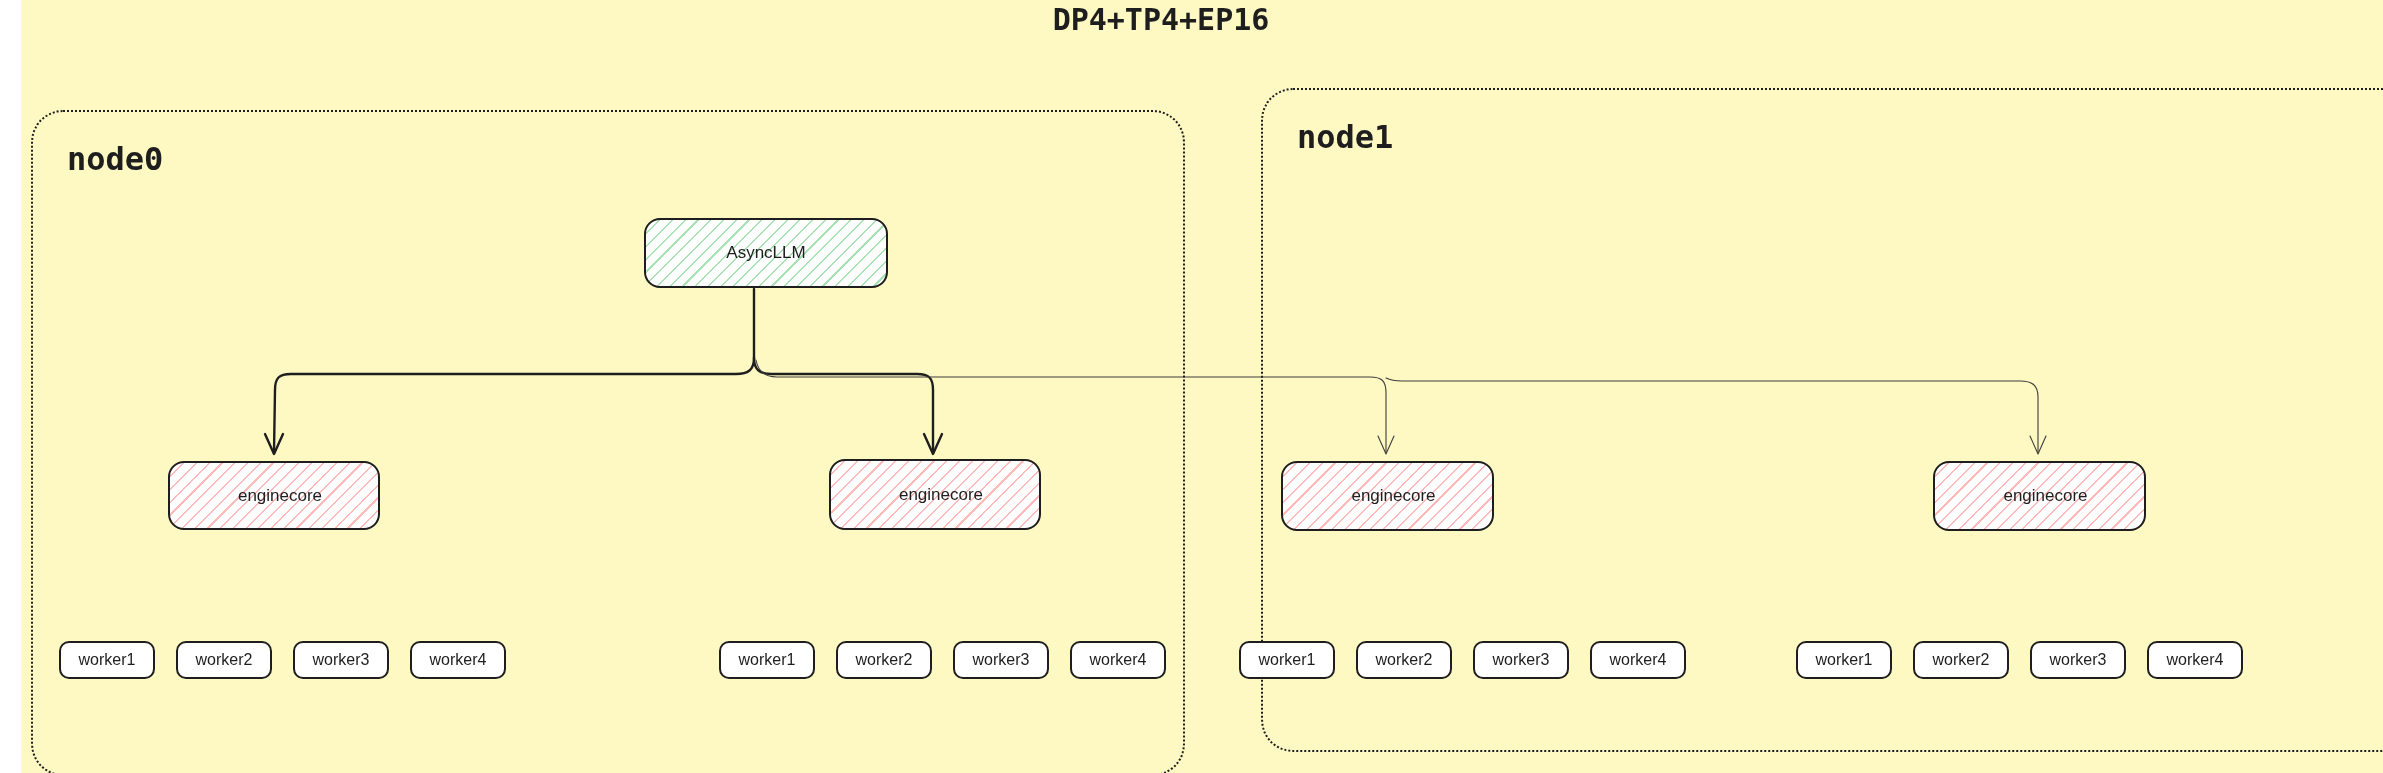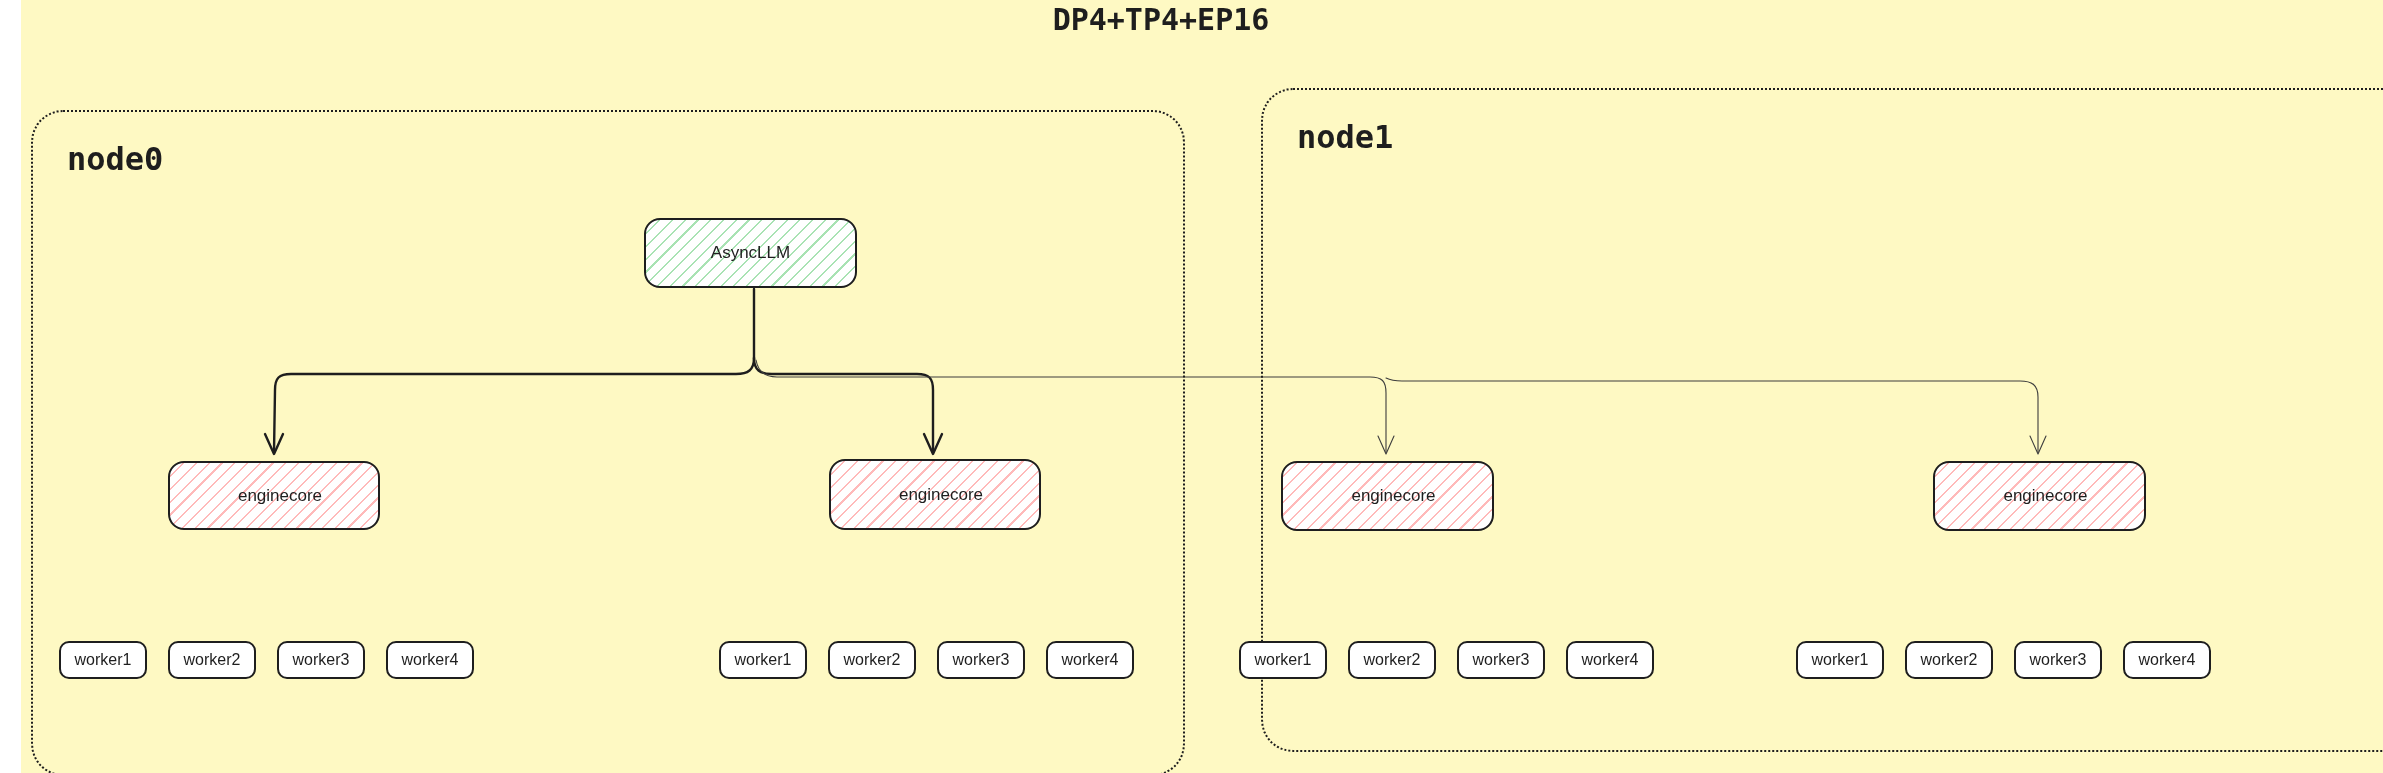--- a/index.html
+++ b/index.html
@@ -54,35 +54,35 @@
       rgba(64,192,87,0.45) 0px, rgba(64,192,87,0.45) 1.6px,
       transparent 1.6px, transparent 9px);
   }
   .hatch-red{
     background-image:repeating-linear-gradient(135deg,
       rgba(255,110,110,0.48) 0px, rgba(255,110,110,0.48) 1.6px,
       transparent 1.6px, transparent 9px);
     padding-left:12px;
   }
   .api-server{left:623px;top:150px;width:213px;height:68px;}
-  .async-llm{left:623px;top:218px;width:213px;height:70px;}
+  .async-llm{left:623px;top:218px;width:244px;height:70px;}
   .eng1{left:147px;top:461px;width:212px;height:69px;}
   .eng2{left:808px;top:459px;width:212px;height:71px;}
   .eng3{left:1260px;top:461px;width:213px;height:70px;}
   .eng4{left:1912px;top:461px;width:213px;height:70px;}
   .workers{
     position:absolute;top:641px;
     display:flex;gap:21px;
   }
   .wg1{left:38px;}
   .wg2{left:698px;}
   .wg3{left:1218px;}
   .wg4{left:1775px;}
   .worker{
-    width:88px;height:38px;
+    width:96px;height:38px;
     display:flex;align-items:center;justify-content:center;
     border:2px solid #1e1e1e;
     border-radius:10px;
     background:#ffffff;
     font-size:16px;
     box-sizing:border-box;
   }
 </style>
 </head>
 <body>

